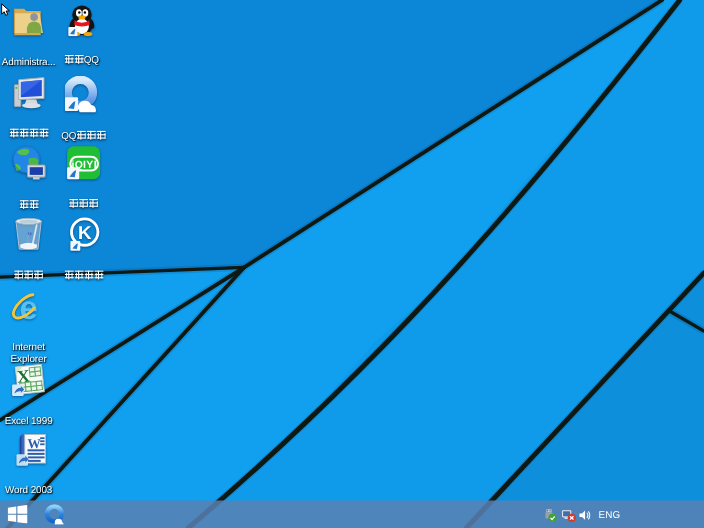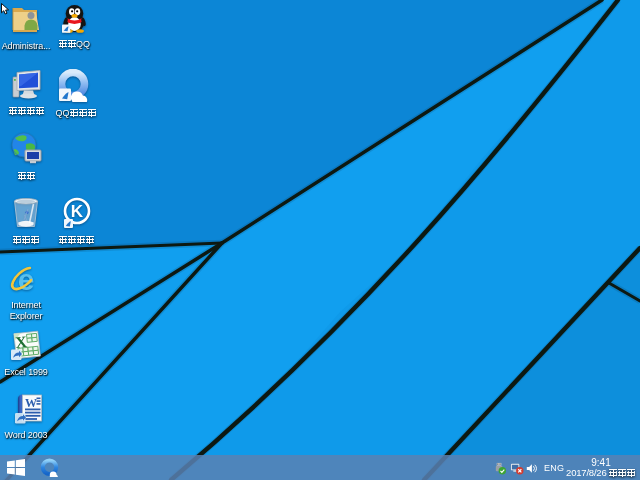--- a/index.html
+++ b/index.html
@@ -1,21 +1,21 @@
 <!DOCTYPE html>
 <html><head>
 <meta charset="utf-8">
 <style>
   html,body{margin:0;padding:0;width:640px;height:480px;overflow:hidden;
     font-family:"Liberation Sans",sans-serif;}
   #desk{position:relative;width:640px;height:480px;background:#119FEF;}
   #wall{position:absolute;left:0;top:0;}
   .ic{position:absolute;text-align:center;}
   .ic .lbl{color:#fff;font-size:9px;line-height:10.5px;letter-spacing:-0.1px;
-    text-shadow:0 1px 2px rgba(0,0,0,.85),1px 1px 1px rgba(0,0,0,.7);display:block;margin-top:6px;}
+    text-shadow:0 1px 2px rgba(0,0,0,.85),1px 1px 1px rgba(0,0,0,.7);display:block;margin-top:16px;}
   .ic svg{display:block;margin:0 auto;filter:drop-shadow(0 1px 1.2px rgba(0,10,40,.4));}
   
   .cj{display:inline-block;width:8px;height:8.5px;margin:0 0.5px;vertical-align:-1px;
     background:
       linear-gradient(#fff,#fff) 0 0.5px/8px 1.4px no-repeat,
       linear-gradient(#fff,#fff) 0 3.6px/8px 1.4px no-repeat,
       linear-gradient(#fff,#fff) 0 6.9px/8px 1.4px no-repeat,
       linear-gradient(#fff,#fff) 3.4px 0/1.4px 8.5px no-repeat,
       linear-gradient(rgba(255,255,255,.85),rgba(255,255,255,.85)) 1px 2px/1px 5px no-repeat,
       linear-gradient(rgba(255,255,255,.85),rgba(255,255,255,.85)) 6.6px 2px/1px 5px no-repeat;
@@ -125,20 +125,30 @@
   <path d="M16,12 q7,-2 9,2 q1,5 -4,7 q-6,-1 -5,-9z" fill="#49B845"></path>
   <path d="M4,17 q4,0 5,4 q-1,3 -4,2 q-2,-3 -1,-6z" fill="#53C04A"></path>
   <circle cx="14" cy="13" r="12" fill="none" stroke="#2478B8" stroke-width="0.8"></circle>
   <rect x="15" y="18" width="16" height="11" rx="1" fill="#D6DBE0" stroke="#9AA0A6" stroke-width="1"></rect>
   <rect x="17" y="20" width="12" height="7" fill="#1B3FA8"></rect>
   <rect x="20" y="29" width="6" height="2.2" fill="#C7CCD2"></rect>
  </svg>
  <span class="lbl"><i class="cj"></i><i class="cj"></i></span>
 </div>
 
+<div class="ic" style="left:48px;top:132px;width:56px">
+ <svg width="32" height="32" viewBox="0 0 32 32">
+  <rect x="1" y="1" width="30" height="30" rx="6" fill="#1FBE34"></rect>
+  <rect x="4" y="10.5" width="25" height="12.5" rx="6" fill="none" stroke="#fff" stroke-width="1.9"></rect>
+  <text x="16.5" y="20.3" font-size="9.5" font-weight="bold" fill="#fff" text-anchor="middle" font-family="Liberation Sans" letter-spacing="0.3">iQIYI</text>
+  <rect x="1" y="20" width="11" height="11" rx="1.2" fill="#F2F7FC"></rect>
+  <path d="M3.2,28.6 q4.6,-6.4 6,-5.8 l-1.2,6.4 z" fill="#2277CC"></path>
+ </svg>
+ <span class="lbl"><i class="cj"></i><i class="cj"></i><i class="cj"></i></span>
+</div>
 
 <div class="ic" style="left:0px;top:197px;width:52px">
  <svg width="28" height="32" viewBox="0 0 28 32">
   <path d="M2.5,4 L25.5,4 22.5,29.5 5.5,29.5 Z" fill="#BFD9EF" opacity="0.5"></path>
   <path d="M2.5,4 L25.5,4 22.5,29.5 5.5,29.5 Z" fill="none" stroke="#AEC3D4" stroke-width="0.9"></path>
   <ellipse cx="14" cy="4.2" rx="11.5" ry="2.7" fill="#E9EFF4"></ellipse>
   <ellipse cx="14" cy="4.2" rx="11.5" ry="2.7" fill="none" stroke="#9FB2C0" stroke-width="0.9"></ellipse>
   <ellipse cx="14" cy="4.4" rx="9" ry="1.8" fill="#BBCEDC"></ellipse>
   <path d="M6.2,25.5 q7.8,-3.6 15.6,0 l-0.4,2.8 q-7.4,2.8 -14.8,0 z" fill="#F0F4F8"></path>
   <path d="M13,15.5 q2.2,-3.5 3.8,0 q-1.2,3.2 -3.8,0z" fill="#3A6FD0"></path>
@@ -258,15 +268,14 @@
   <rect x="3.5" y="9" width="4" height="1.4" fill="#E8EBEE"></rect>
   <circle cx="10.5" cy="9.5" r="4" fill="#D23B2F"></circle>
   <path d="M8.8,7.8 l3.4,3.4 M12.2,7.8 l-3.4,3.4" stroke="#fff" stroke-width="1.3"></path>
  </svg>
 
  <svg style="position:absolute;left:526px;top:8px" width="11" height="11" viewBox="0 0 14 13">
   <path d="M1,4.5 l3,0 3.5,-3.5 0,11 -3.5,-3.5 -3,0 z" fill="#fff"></path>
   <path d="M9.5,3.5 a4.5,4.5 0 0 1 0,6 M11.2,1.8 a7,7 0 0 1 0,9.4" stroke="#fff" stroke-width="1.2" fill="none"></path>
  </svg>
  <div style="position:absolute;left:544px;top:8px;color:#fff;font-size:9px;letter-spacing:0.2px">ENG</div>
- <div id="clock">9:41<br><span style="font-size:9.5px;letter-spacing:-0.2px">2017/8/26 <i class="cj"></i><i class="cj"></i><i class="cj"></i></span></div>
 </div>
 </div>
 
 </body></html>

